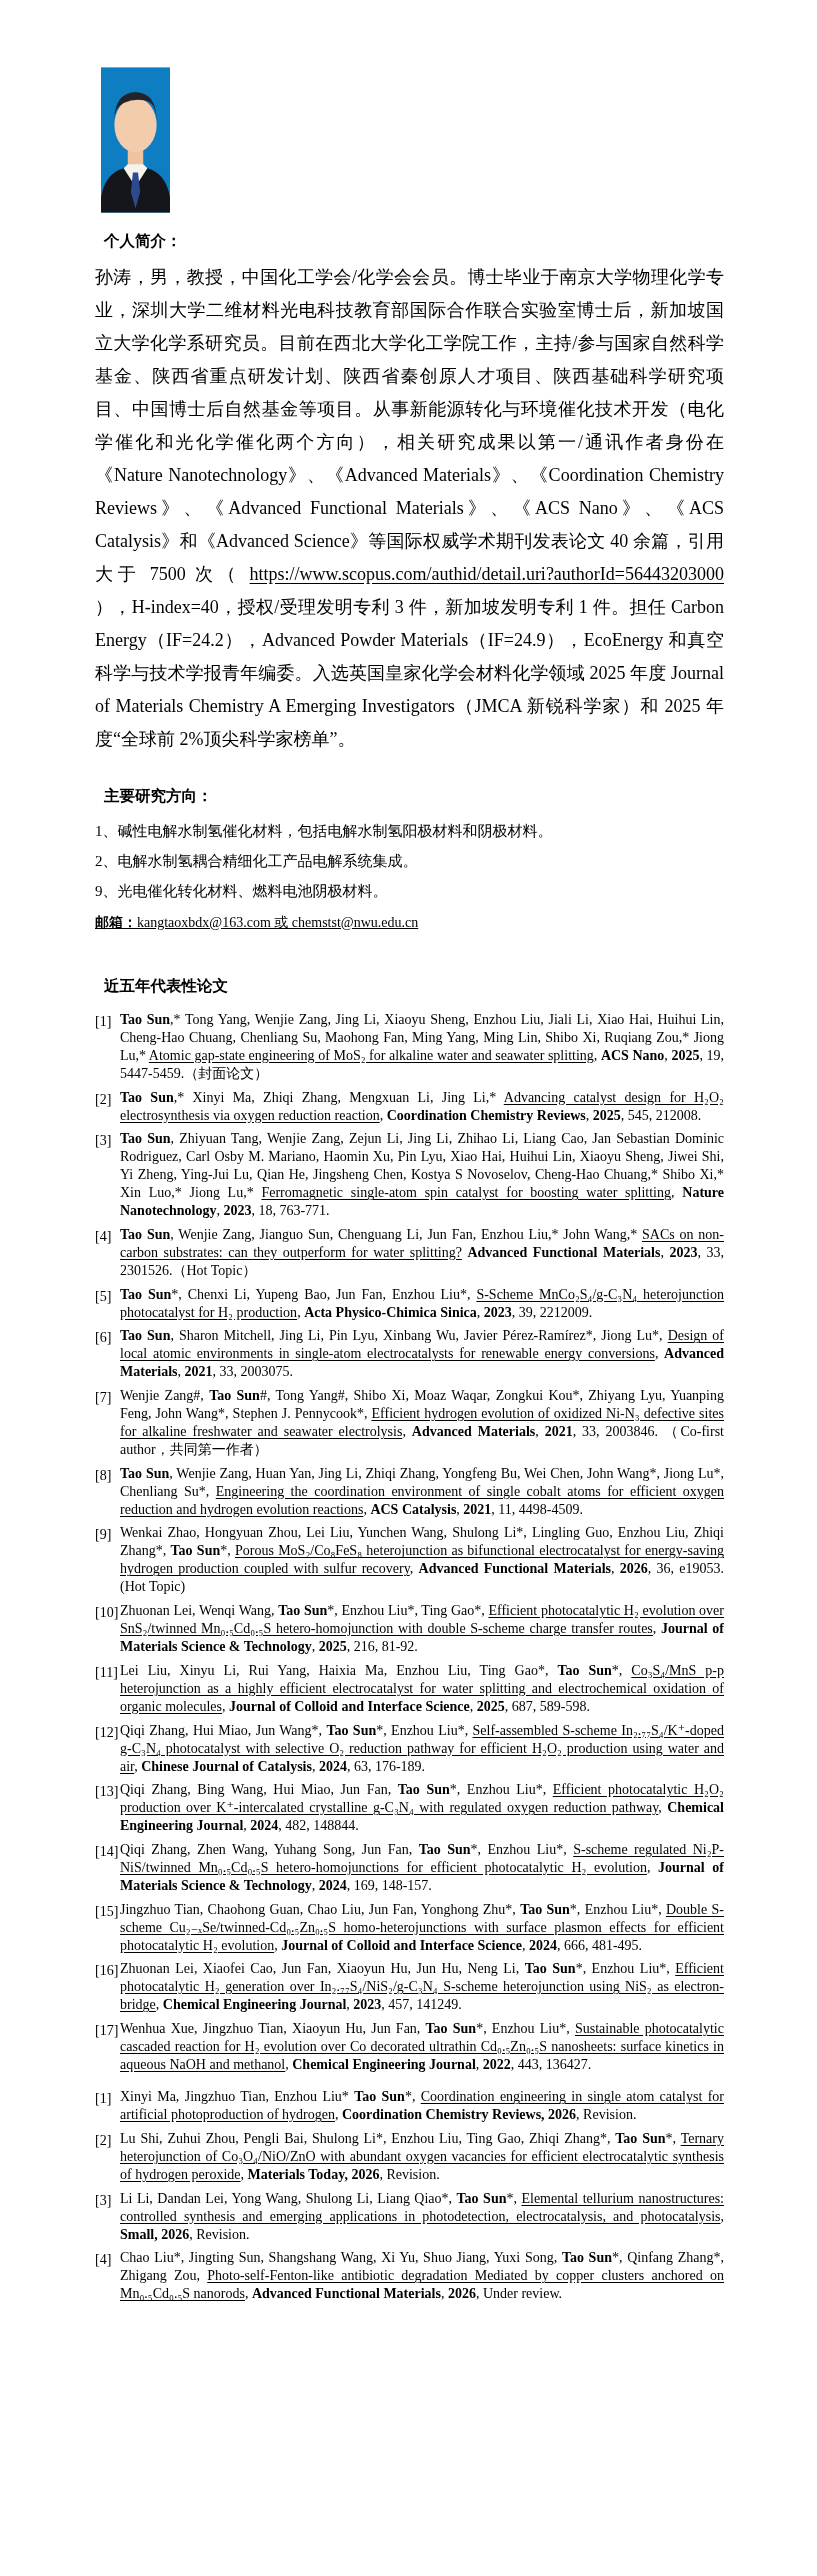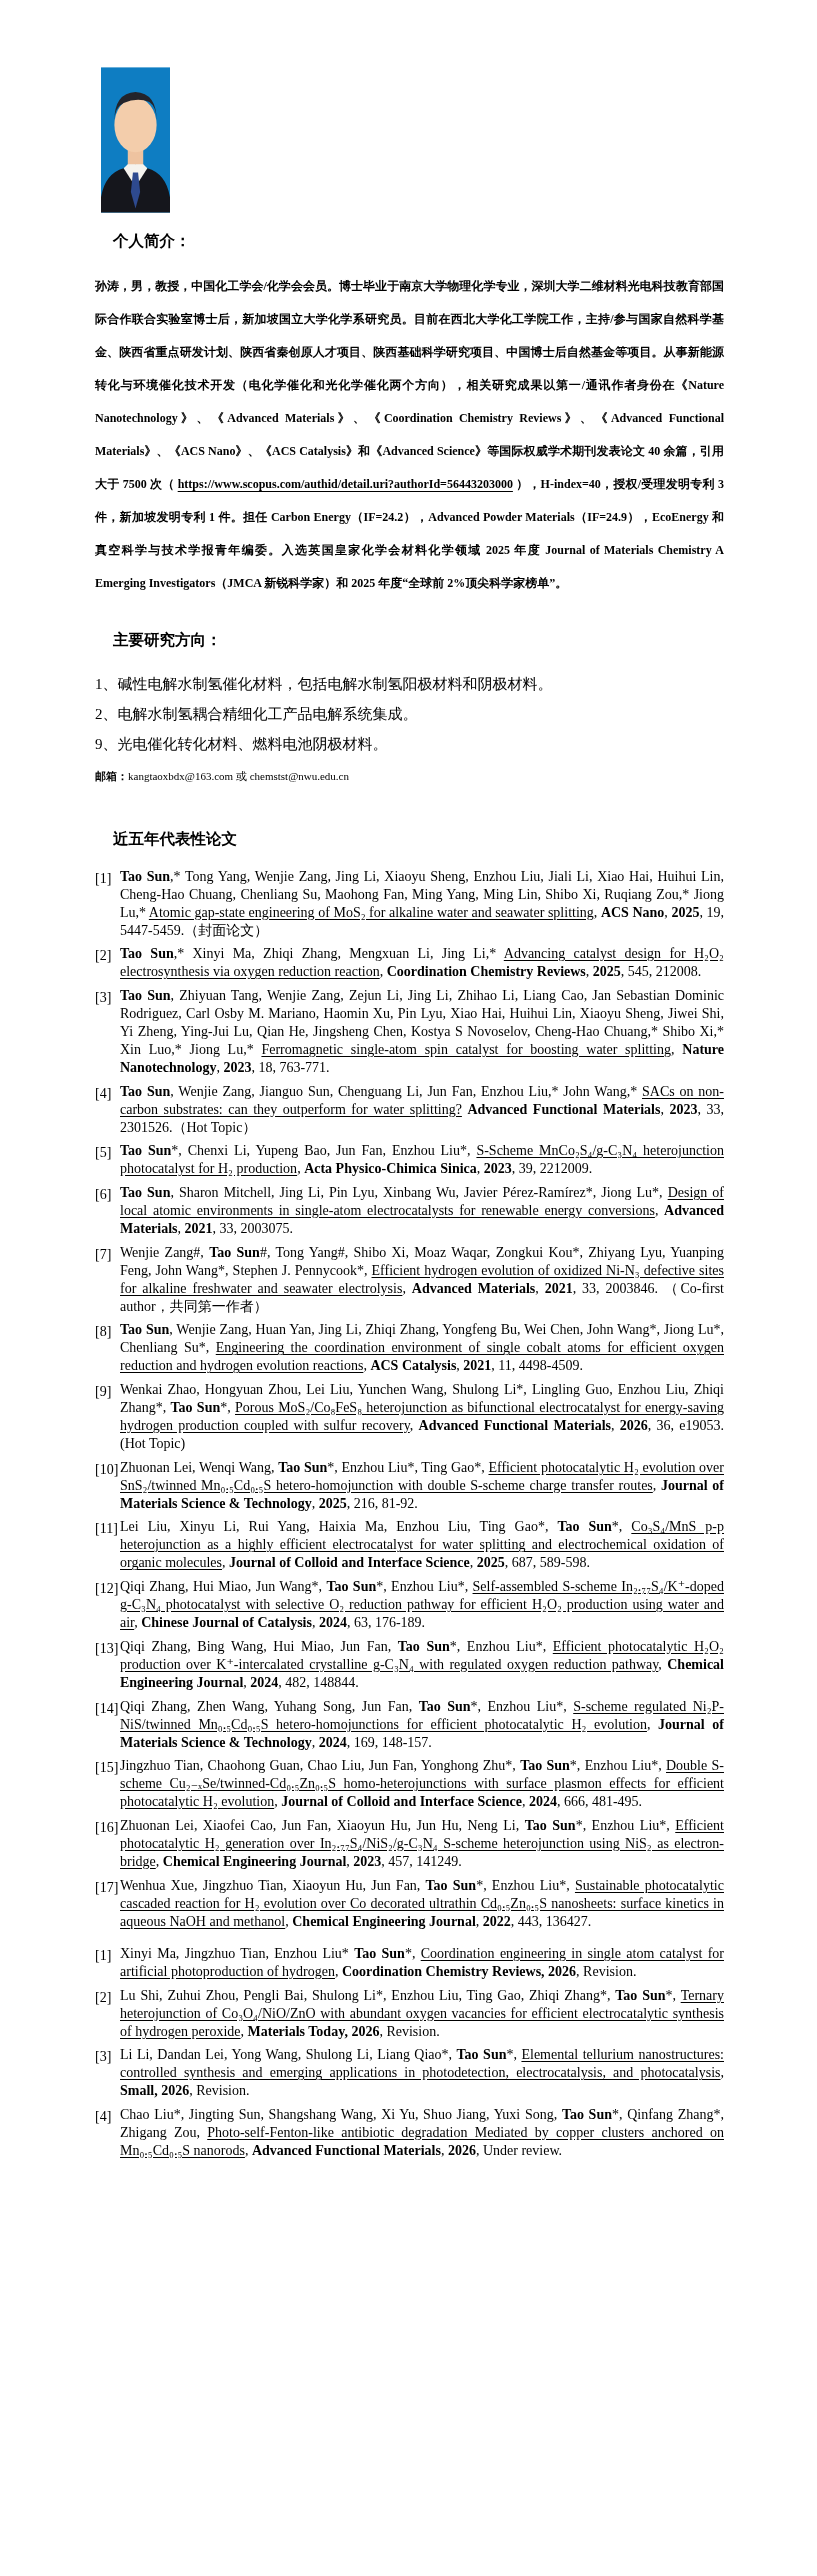--- a/index.html
+++ b/index.html
@@ -18,34 +18,33 @@
     margin:67px 0 0 6.2px;
     display:block;
   }
   .name{
     font-size:20.6px;font-weight:700;
     margin:15.5px 0 0 1px;
     letter-spacing:1px;
   }
   .section-heading{
     font-size:15.5px;font-weight:700;
-    margin:18px;
+    margin:9px;
   }
   .bio-heading{margin-top:17.5px;}
   .bio{
-    font-size:12px;line-height:33px;
+    font-size:18px;line-height:33px;
     text-align:justify;
     margin:7.2px 0 0 0;
-    font-weight:bold;
   }
   .bio .u{text-underline-offset:2.6px;}
   .research-heading{margin-top:30px;}
   .research-list{margin-top:6.2px;}
   .research-item{font-size:15px;line-height:30px;}
-  .email{font-size:11px;line-height:30px;margin:2.1px 0 0 0;}
+  .email{font-size:14px;line-height:30px;margin:2.1px 0 0 0;text-decoration:underline;}
   .papers-heading{margin-top:38px;}
   .pending-heading{margin-top:29px;}
   ol.refs{
     list-style:none;
     margin:14.4px 0 0 0;padding:0;
     font-size:14px;
   }
   ol.refs li{display:flex;margin-bottom:5.7px;}
   .ref-num{flex:0 0 25px;line-height:22px;}
   .ref-body{flex:1;text-align:justify;line-height:18px;}

